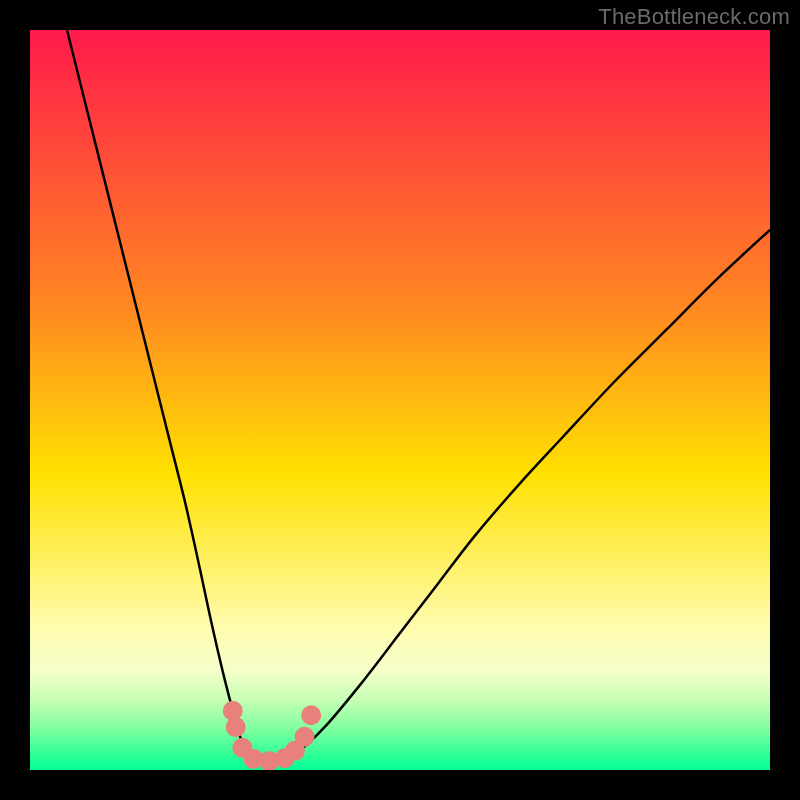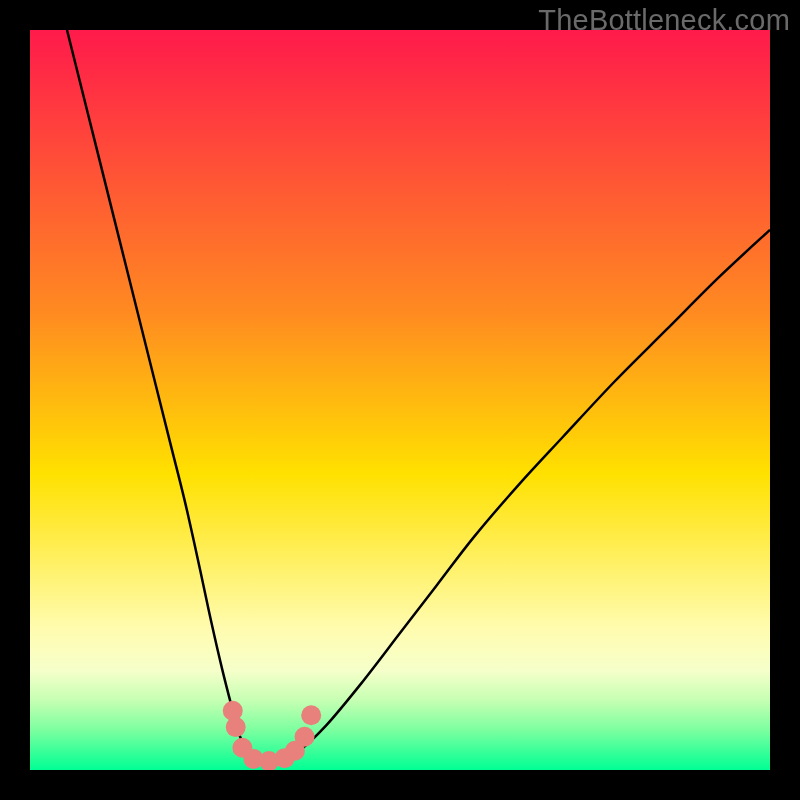--- a/index.html
+++ b/index.html
@@ -24,21 +24,21 @@
     top: 30px;
     left: 30px;
     width: 740px;
     height: 740px;
   }
   .watermark {
     position: absolute;
     top: 4px;
     right: 10px;
     color: #6a6a6a;
-    font-size: 29px;
+    font-size: 22px;
     letter-spacing: 0.2px;
     font-weight: 400;
   }
 </style>
 </head>
 <body>
 
 <div class="frame">
   <div class="watermark">TheBottleneck.com</div>
   <svg class="plot" viewBox="0 0 740 740" preserveAspectRatio="none">

